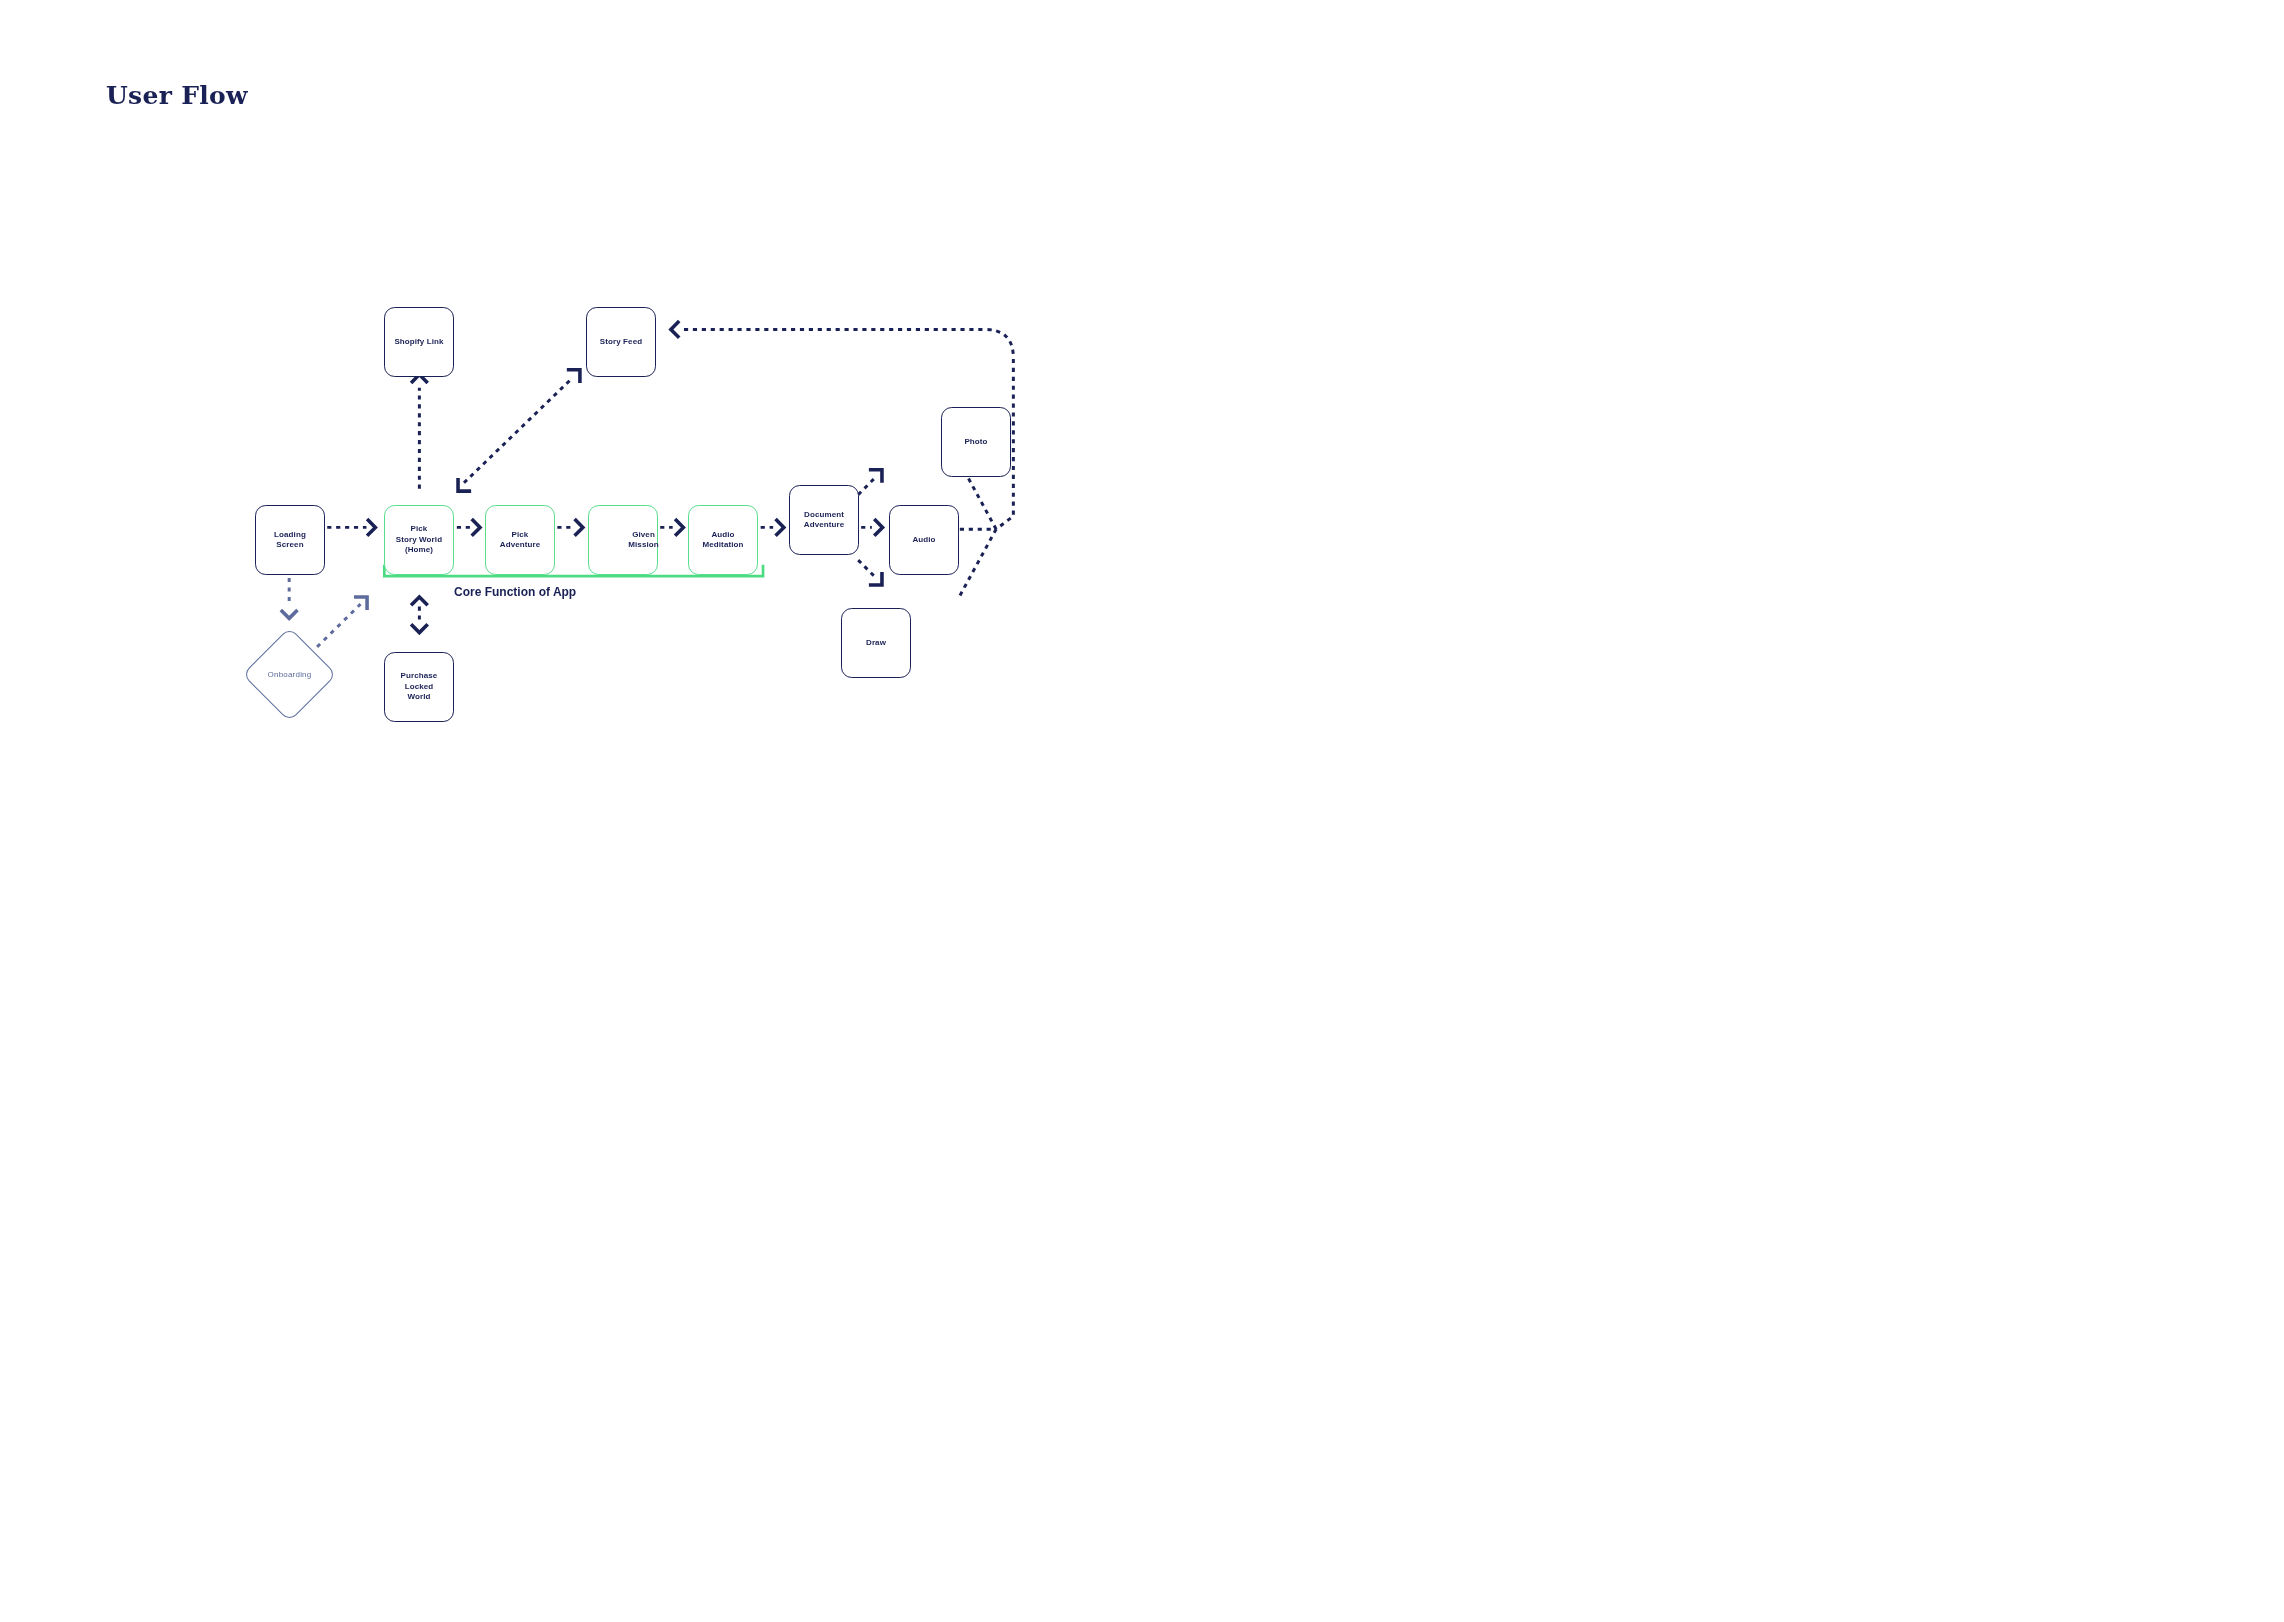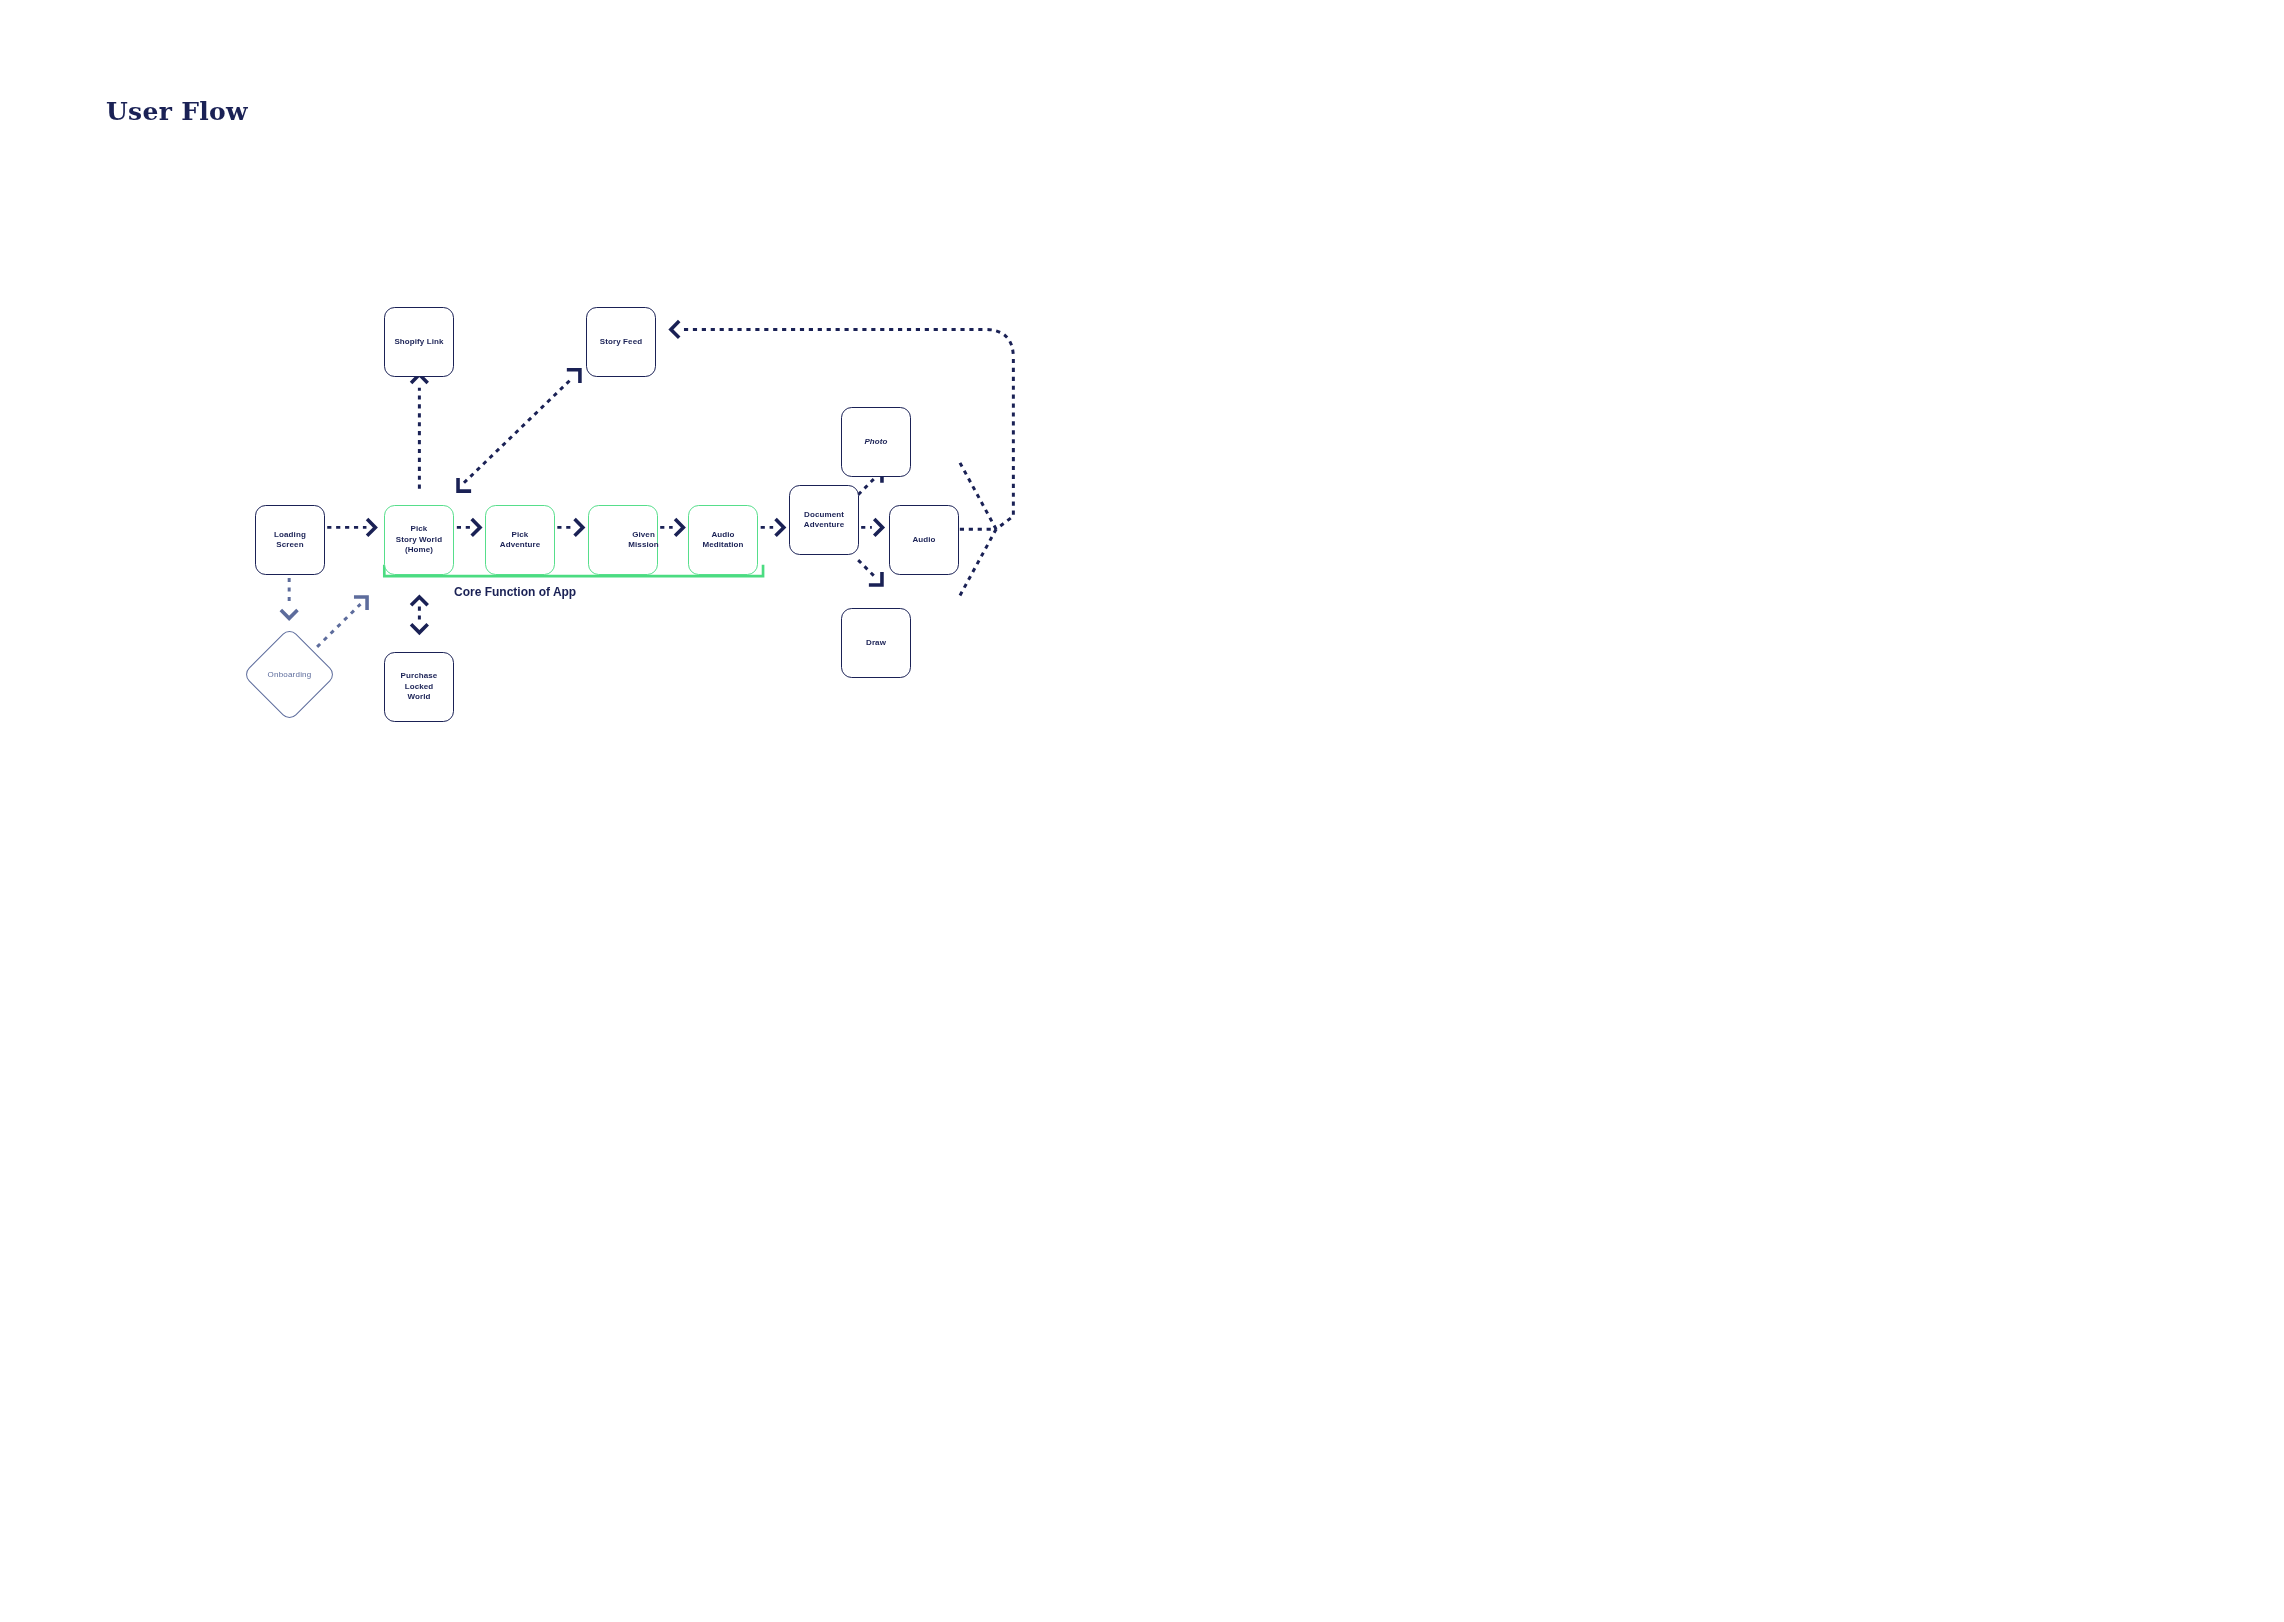--- a/index.html
+++ b/index.html
@@ -11,21 +11,21 @@
   }
   html,body{margin:0;padding:0;background:var(--bg);}
   .page{
     position:relative;
     width:1142px;height:811px;
     background:var(--bg);
     overflow:hidden;
     font-family:"Liberation Sans", sans-serif;
   }
   .page-title{
-    position:absolute;left:106px;top:80px;
+    position:absolute;left:106px;top:64px;
     font-family:"DejaVu Serif","Liberation Serif",serif;
     font-weight:700;font-size:25px;color:var(--navy);
     letter-spacing:0.3px;
   }
   .page-desc{
     position:absolute;left:106px;top:142px;width:512px;
     font-size:13px;line-height:20px;color:var(--navy);
     white-space:pre-line;font-weight:400;
   }
   svg.connectors{position:absolute;left:0;top:0;width:1142px;height:811px;}
@@ -137,21 +137,21 @@
     <g>
       <line class="dash-slate" x1="533" y1="1088" x2="606" y2="1016"></line>
       <polyline class="head-slate" points="595,1004 617,1004 617,1026"></polyline>
     </g>
 
     <path class="bracket" d="M 646 950 V 969 H 1283 V 950"></path>
   </svg>
 
   <div class="node" style="left:384px;top:294px;">Shopify Link</div>
   <div class="node" style="left:586px;top:294px;">Story Feed</div>
-  <div class="node" style="left:841px;top:394px;font-style:italic;">Photo</div>
+  <div class="node" style="left:941px;top:394px;">Photo</div>
   <div class="node" style="left:255px;top:492px;">Loading
 Screen</div>
   <div class="node green" style="left:384px;top:492px;">Pick
 Story World
 (Home)</div>
   <div class="node green" style="left:485px;top:492px;">Pick
 Adventure</div>
   <div class="node green" style="left:588px;top:492px;padding-left:41px;">Given
 Mission</div>
   <div class="node green" style="left:688px;top:492px;">Audio

